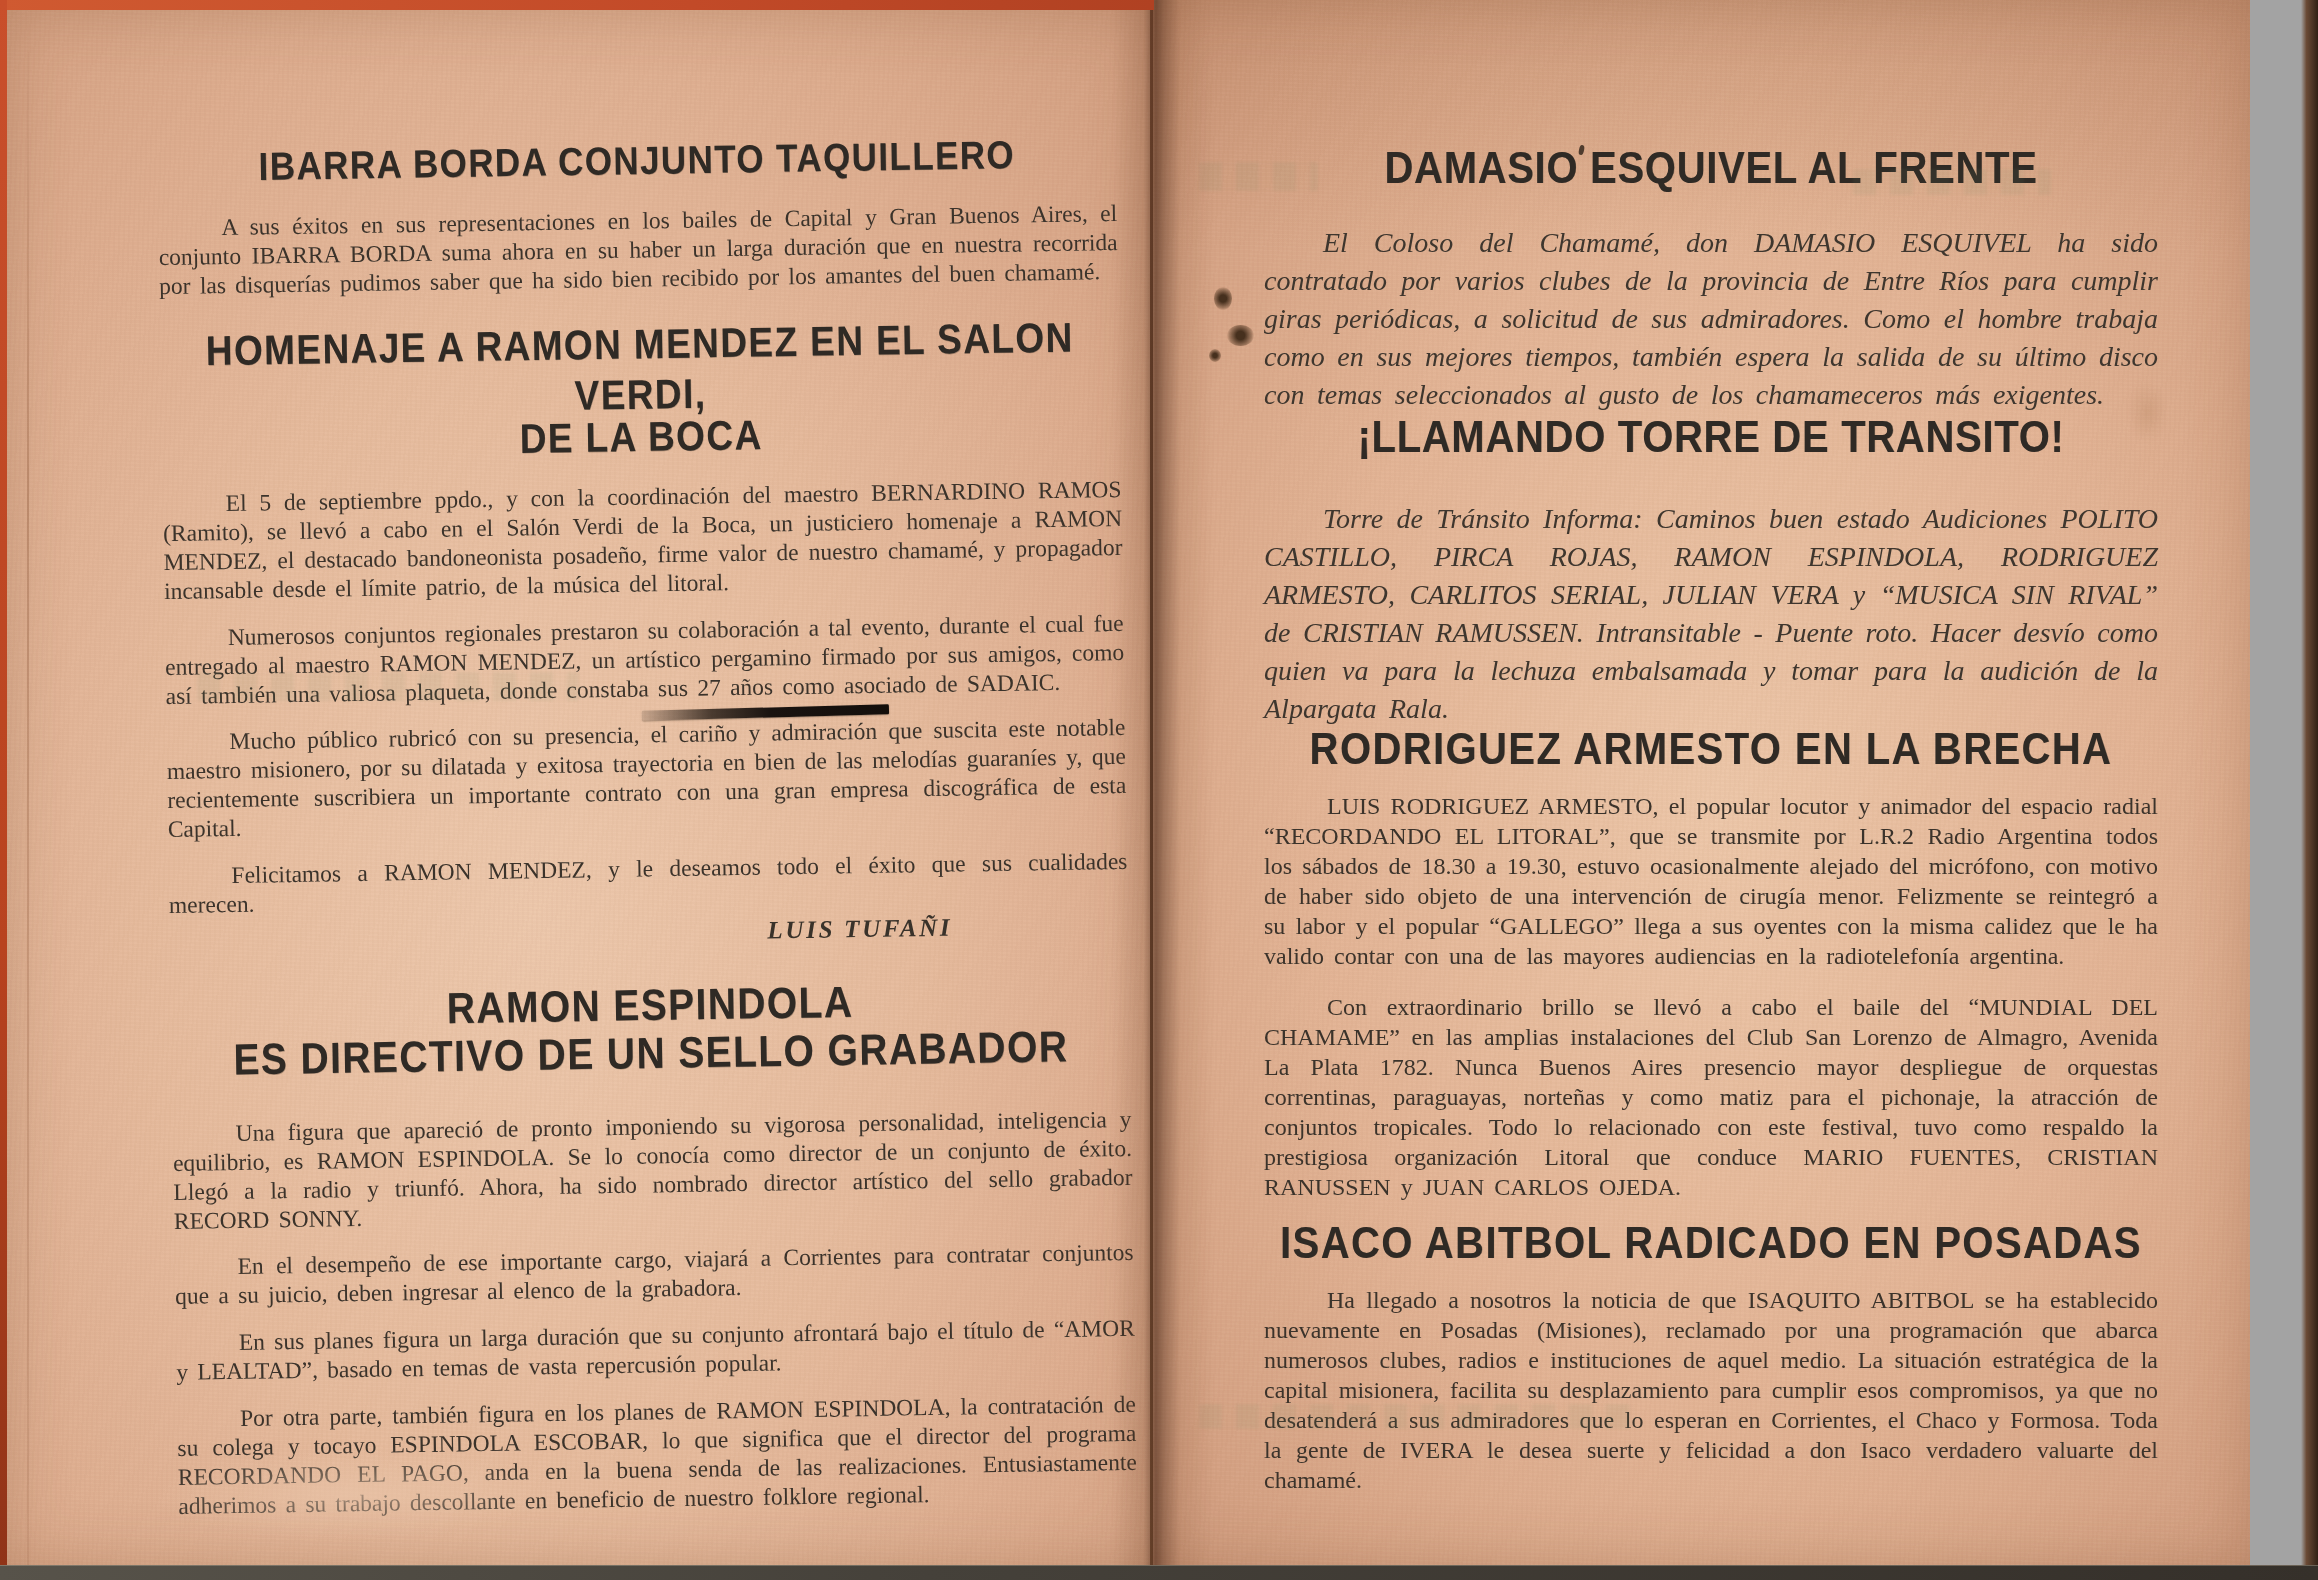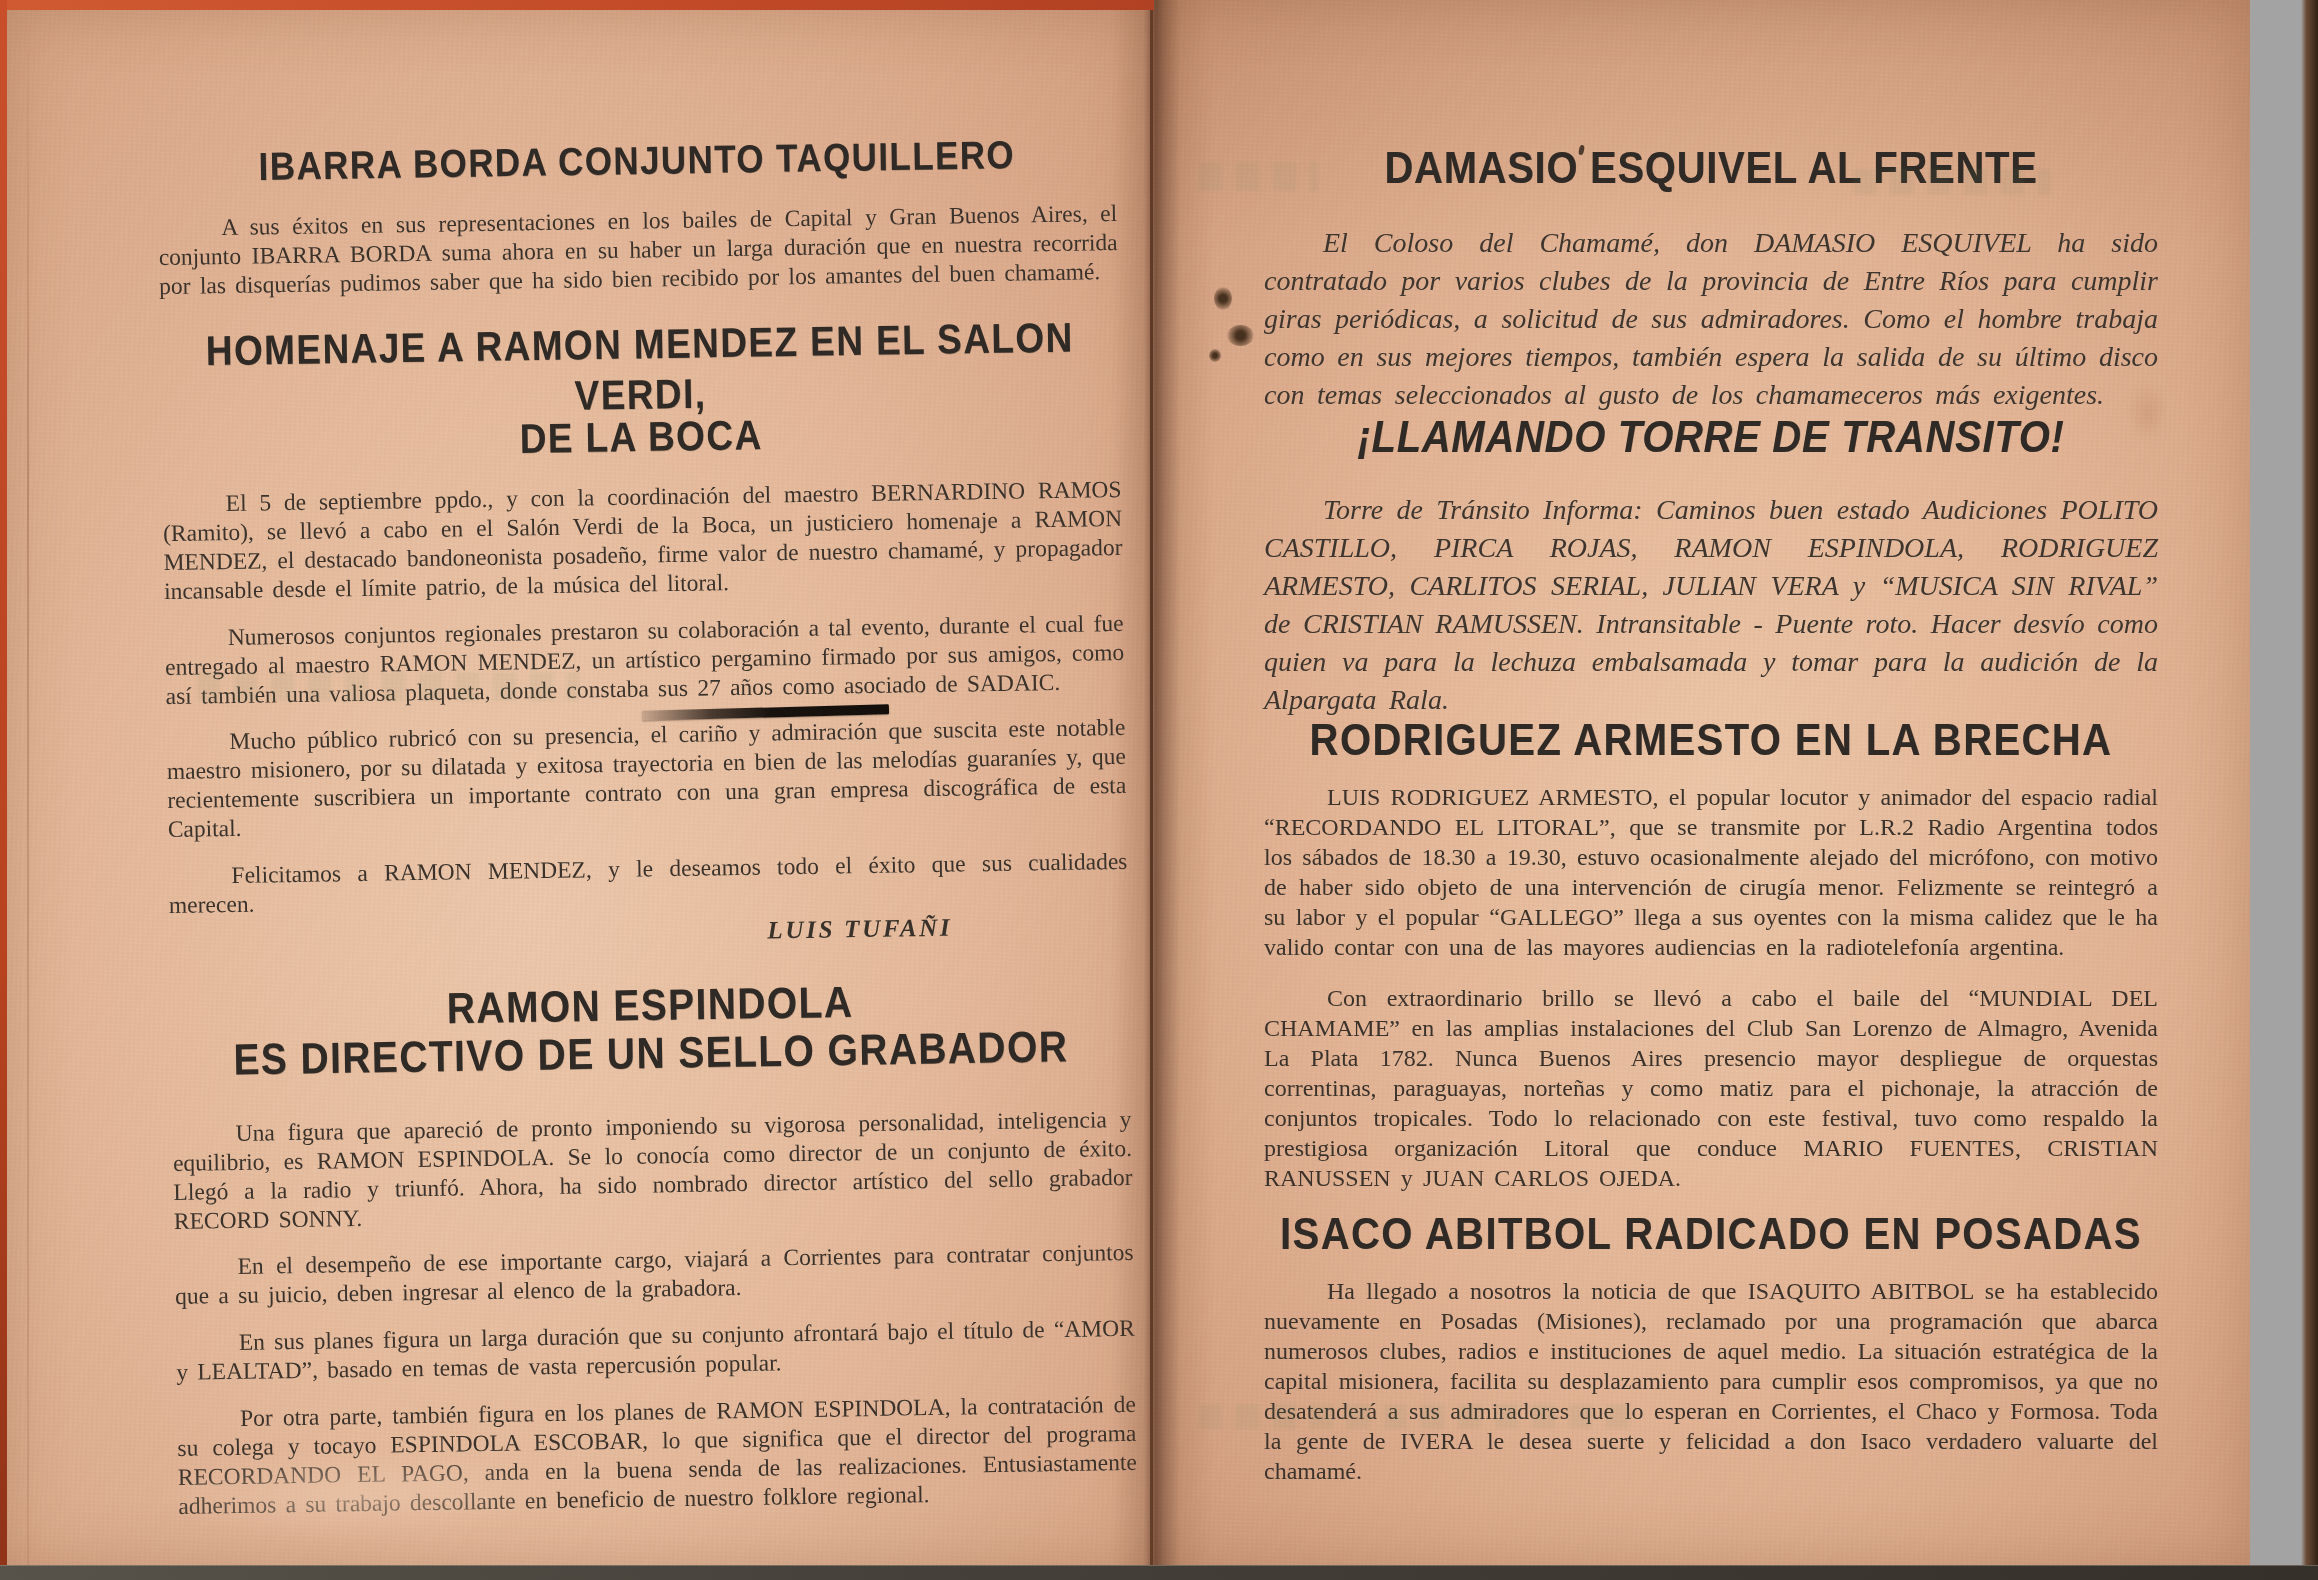--- a/index.html
+++ b/index.html
@@ -180,21 +180,21 @@
         </div>
         <div class="pw">
           <div class="blob blob-a"></div>
           <div class="blob blob-b"></div>
           <div class="blob blob-c"></div>
           <p class="lead-italic">El Coloso del Chamamé, don DAMASIO ESQUIVEL ha sido contratado por varios clubes de la provincia de Entre Ríos para cumplir giras periódicas, a solicitud de sus admiradores. Como el hombre trabaja como en sus mejores tiempos, también espera la salida de su último disco con temas seleccionados al gusto de los chamameceros más exigentes.</p>
         </div>
       </div>
 
       <div>
-        <div class="headline hR-big" style="margin-bottom:32px;font-style:italic;">
+        <div class="headline hR-big" style="margin-bottom:41px;">
           <span class="h-line">¡LLAMANDO TORRE DE TRANSITO!</span>
         </div>
         <div class="pw">
           <p class="lead-italic">Torre de Tránsito Informa: Caminos buen estado Audiciones POLITO CASTILLO, PIRCA ROJAS, RAMON ESPINDOLA, RODRIGUEZ ARMESTO, CARLITOS SERIAL, JULIAN VERA y “MUSICA SIN RIVAL” de CRISTIAN RAMUSSEN. Intransitable - Puente roto. Hacer desvío como quien va para la lechuza embalsamada y tomar para la audición de la Alpargata Rala.</p>
         </div>
       </div>
 
       <div>
         <div class="headline hR-mid">
           <span class="h-line">RODRIGUEZ ARMESTO EN LA BRECHA</span>

